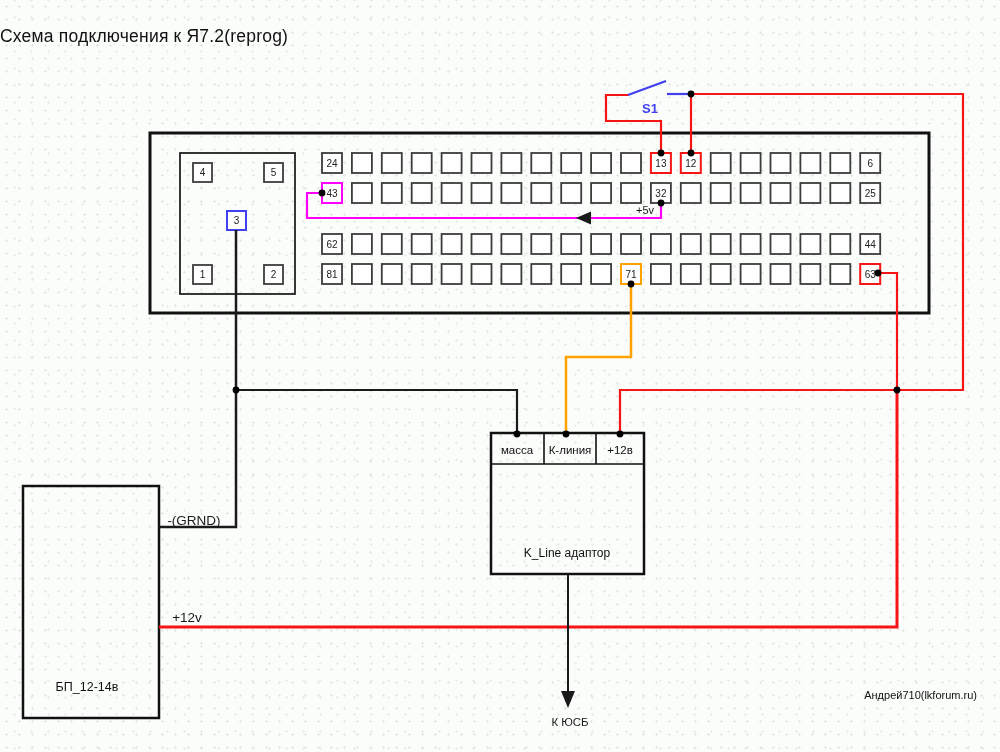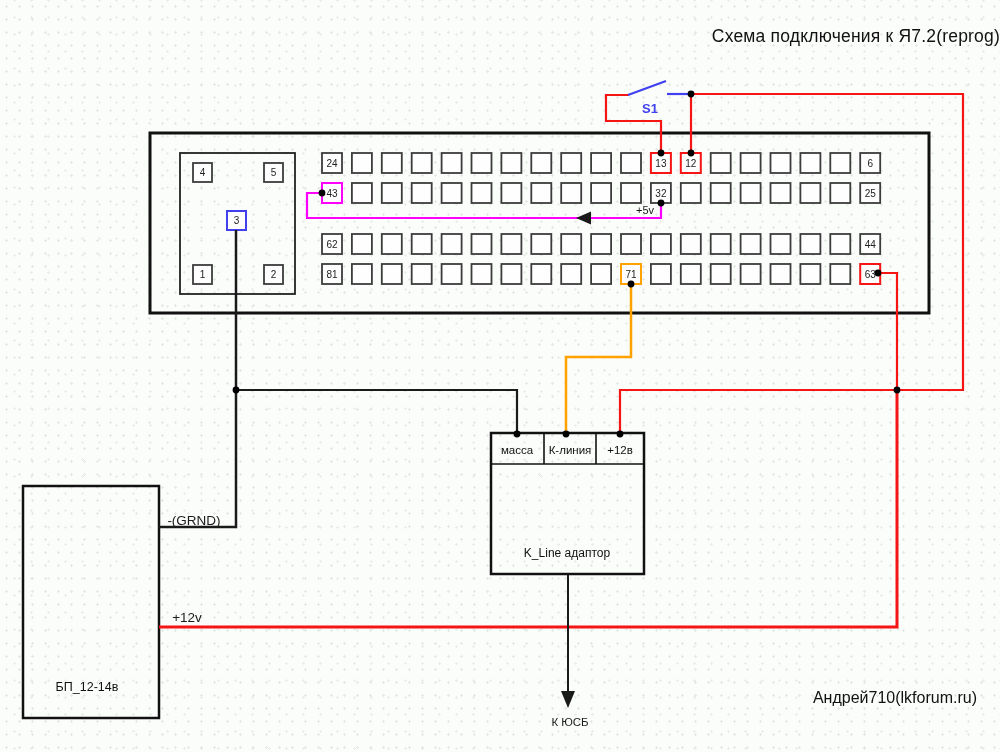--- a/index.html
+++ b/index.html
@@ -10,25 +10,25 @@
     background-image:
       radial-gradient(circle,#e4e9e4 1px,transparent 1.2px),
       radial-gradient(circle,#eaeeea 1px,transparent 1.2px);
     background-size:13px 13px,17px 17px;
     background-position:0 0,6px 9px;
     position:relative;overflow:hidden;
   }
   #stage{position:absolute;left:0;top:0;width:1000px;height:752px;}
   .title{
     position:absolute;left:0;top:26px;width:1000px;
-    text-align:right;font-size:17.5px;color:#111;letter-spacing:0.2px;
+    text-align:left;font-size:17.5px;color:#111;letter-spacing:0.2px;
   }
   .credit{
     position:absolute;right:23px;top:689px;
-    font-size:16px;color:#111;
+    font-size:11px;color:#111;
   }
   svg{position:absolute;left:0;top:0;}
   text{font-family:"Liberation Sans",sans-serif;}
 </style>
 </head>
 <body>
 
 <div id="stage">
   <div class="title">Схема подключения к Я7.2(reprog)</div>
   <div class="credit">Андрей710(lkforum.ru)</div>

